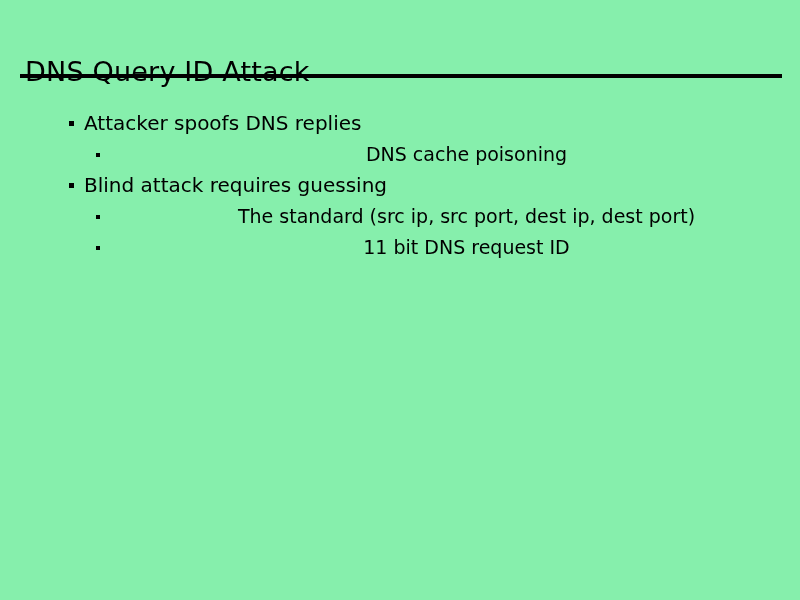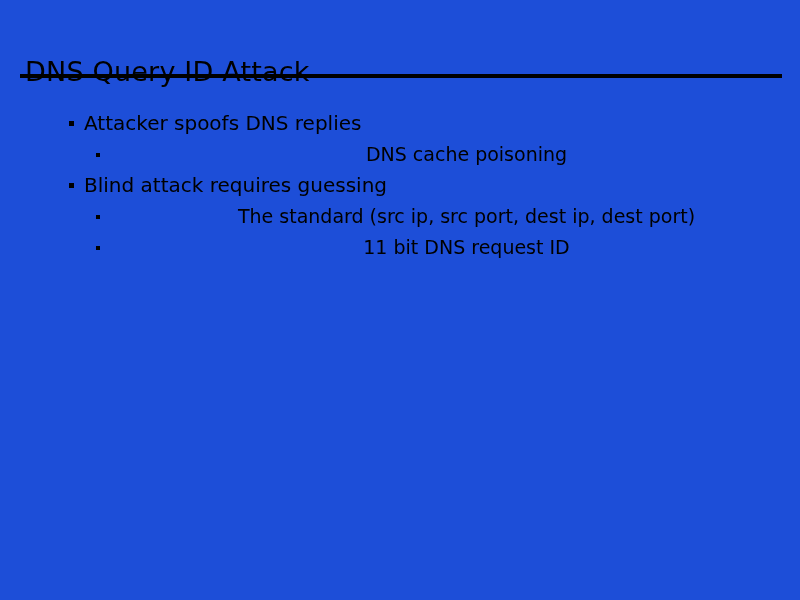--- a/index.html
+++ b/index.html
@@ -13,21 +13,21 @@
     background: #f6faf6;
     font-family: "DejaVu Sans", sans-serif;
     color: #000000;
     overflow: hidden;
   }
 
   .slide {
     position: relative;
     width: 800px;
     height: 600px;
-    background: #1d4ed8;
+    background: #86efac;
     box-sizing: border-box;
   }
 
   
   .slide-title {
     position: absolute;
     left: 25px;
     top: 38px;
     width: 740px;
     font-size: 27px;

